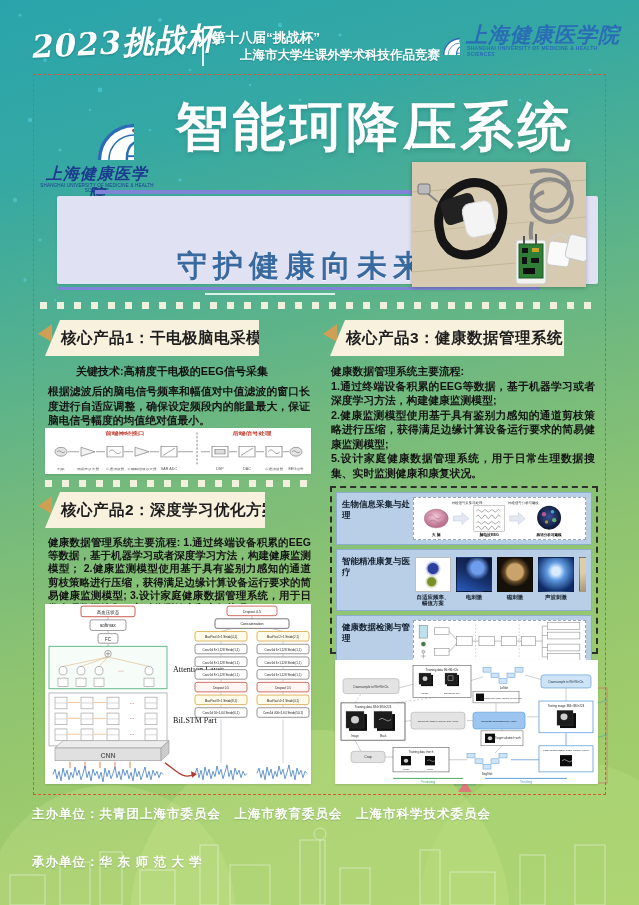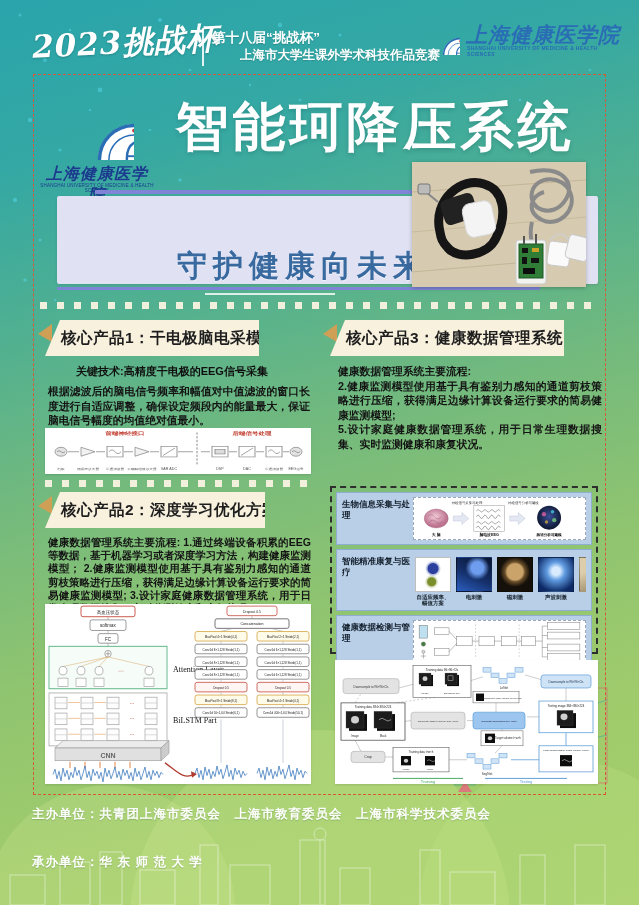--- a/index.html
+++ b/index.html
@@ -417,22 +417,23 @@
         <polyline points="212,160 214,155 216,164 218,157 220,166 222,154 224,162 226,156 228,165 230,158 232,163 234,153 236,161 238,156 240,165 242,159 244,152 246,163 248,157 250,166 252,155 254,161 256,157 258,164 260,158 262,160" fill="none" stroke="#2d6fb8" stroke-width="0.7"></polyline>
       </g>
     </svg>
   </div>
 
   <div class="abs fold" style="left:323px;top:324px;"></div>
   <div class="abs banner" style="left:330px;top:320px;width:234px;height:36px;">
     <span class="banner-txt">核心产品3：健康数据管理系统</span>
   </div>
 
-  <div class="abs" style="left:338px;top:364px;width:264px;">
+  <div class="abs" style="left:331px;top:364px;width:264px;">
     <div class="bodytxt">健康数据管理系统主要流程:</div>
+    <div class="bodytxt">1.通过终端设备积累的EEG等数据，基于机器学习或者深度学习方法，构建健康监测模型;</div>
     <div class="bodytxt">2.健康监测模型使用基于具有鉴别力感知的通道剪枝策略进行压缩，获得满足边缘计算设备运行要求的简易健康监测模型;</div>
     <div class="bodytxt">5.设计家庭健康数据管理系统，用于日常生理数据搜集、实时监测健康和康复状况。</div>
   </div>
 
   <div class="abs p3panel" style="left:330px;top:486px;width:268px;height:168px;">
     <div class="prow">
       <div class="prow-label">生物信息采集与处理</div>
       <div class="prow-content">
         <svg width="100%" height="100%" viewBox="0 0 200 48" preserveAspectRatio="none">
           <text x="62" y="6.5" font-size="4" fill="#333" text-anchor="middle">神经信号采集与处理</text>

